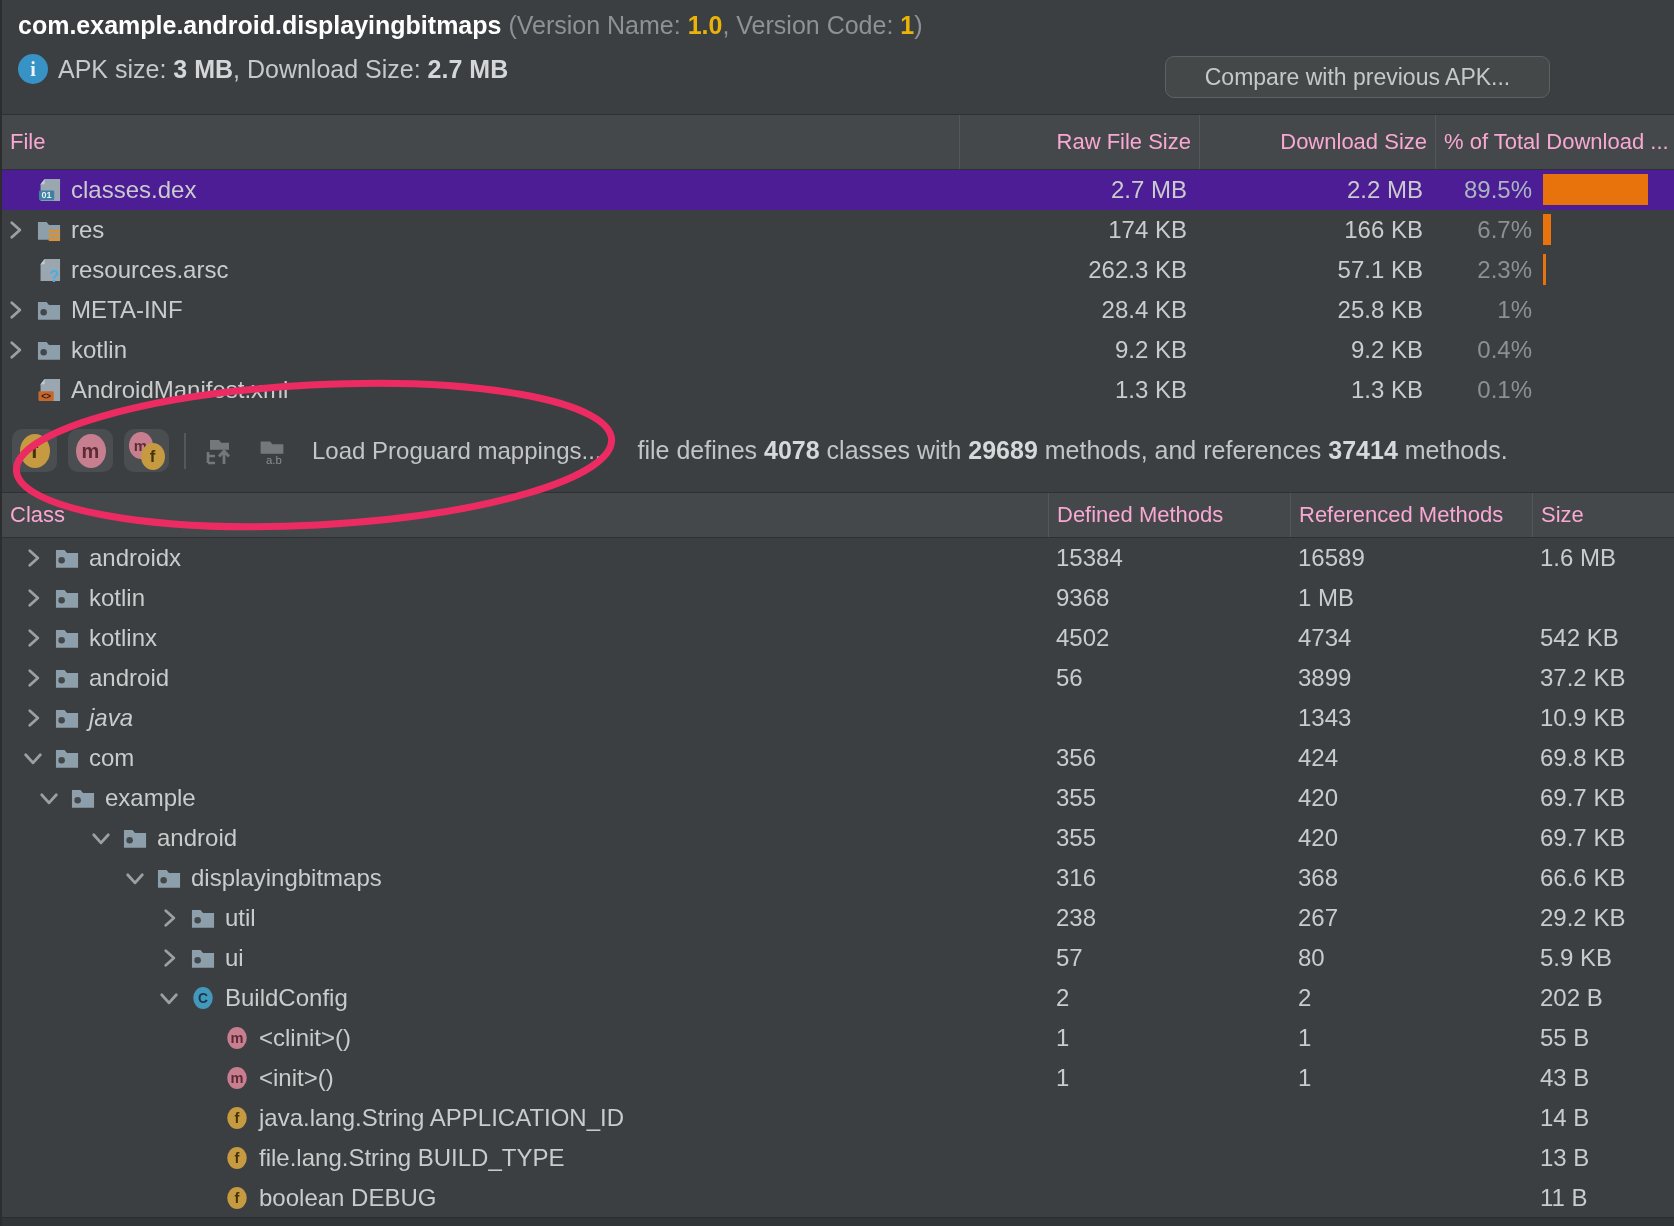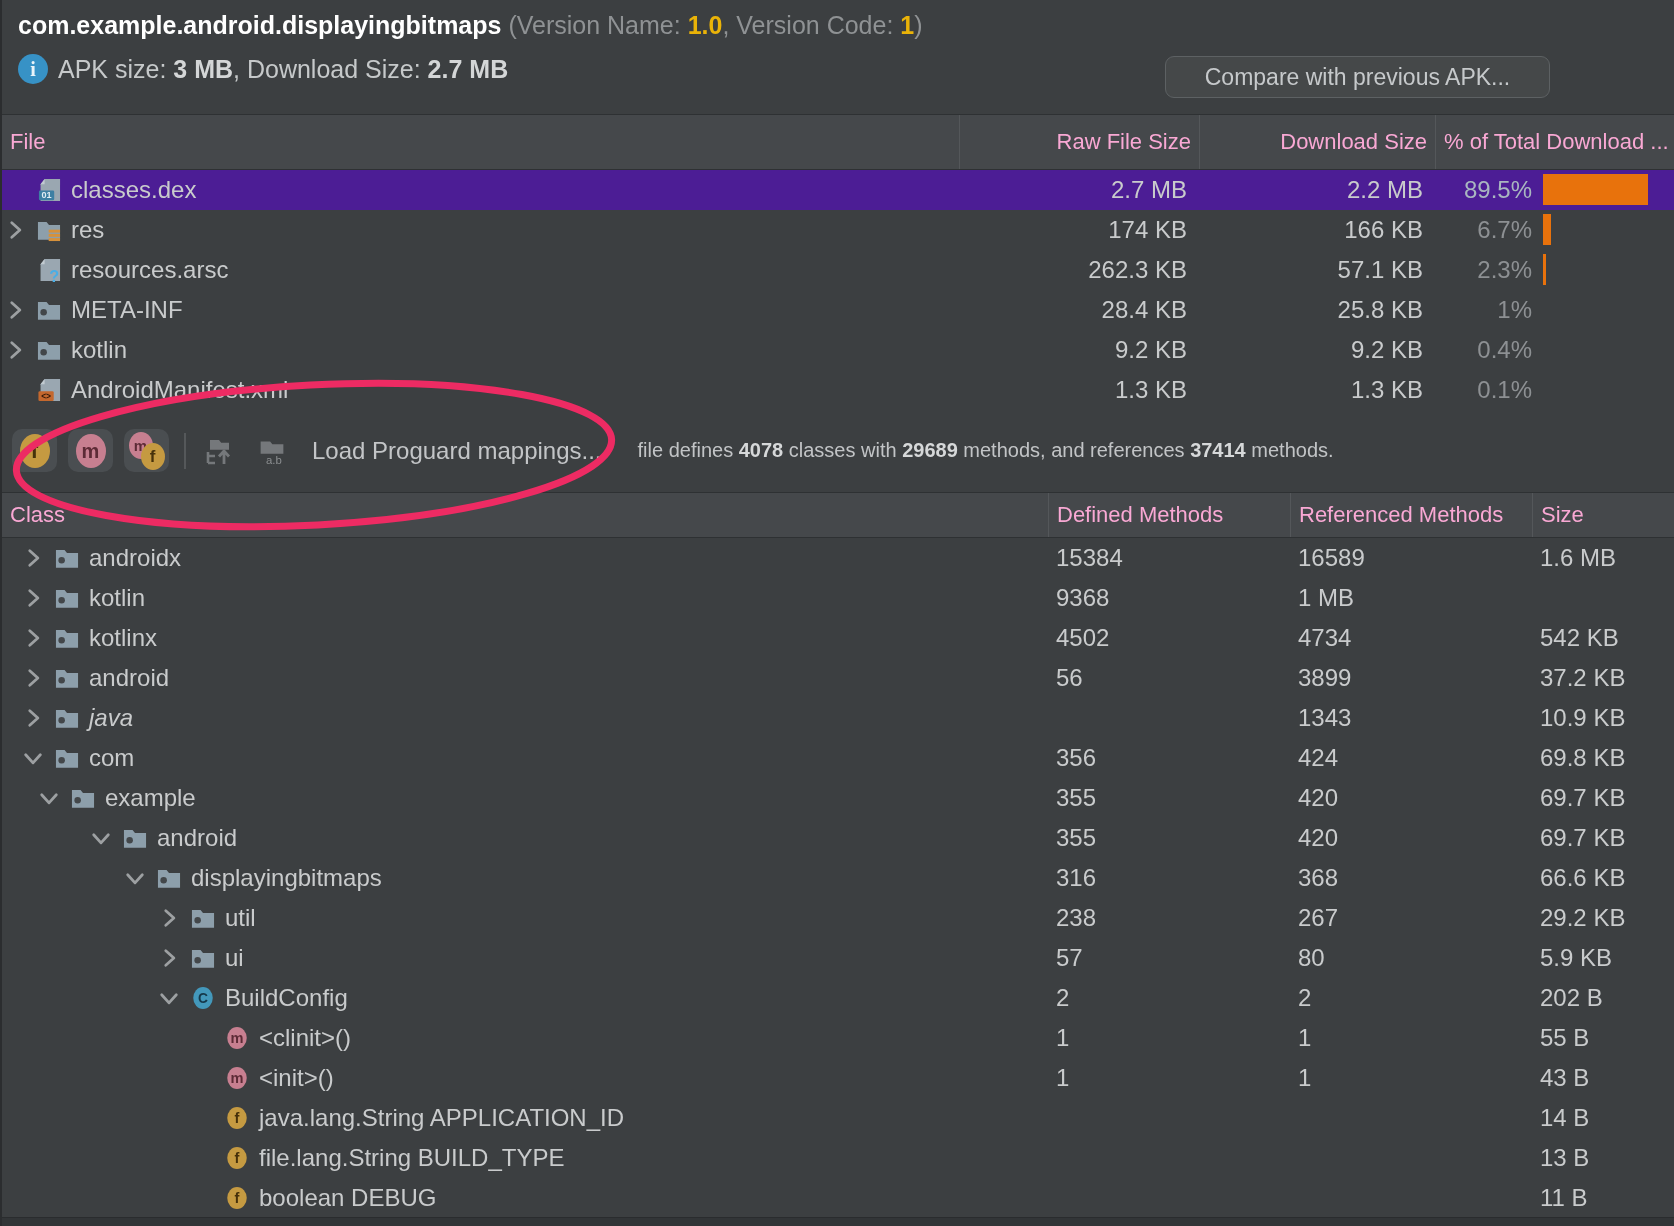--- a/index.html
+++ b/index.html
@@ -59,21 +59,21 @@
   .badge{border-radius:50%;display:flex;align-items:center;justify-content:center;font-weight:700;line-height:1;}
   .badge.f{width:30px;height:34px;background:#c59a41;color:#46320b;font-size:22px;}
   .badge.m{width:30px;height:34px;background:#c77f90;color:#5d2b36;font-size:20px;}
   .combo{position:relative;width:36px;height:38px;}
   .combo .badge{position:absolute;width:24px;height:27px;font-size:15px;}
   .combo .badge.m{top:0;left:0;}
   .combo .badge.f{bottom:0;right:0;z-index:2;font-size:17px;}
   .tb-sep{width:2px;height:36px;background:#55585a;margin:0 14px 0 4px;flex:0 0 auto;}
   .tb-ghost{width:36px;height:36px;margin-right:18px;display:flex;align-items:center;justify-content:center;flex:0 0 auto;}
   .load-label{font-size:24px;color:#c3c5c7;margin-left:4px;cursor:pointer;white-space:nowrap;}
-  .summary{font-size:20px;color:#c2c4c6;margin-left:36px;white-space:nowrap;}
+  .summary{font-size:25px;color:#c2c4c6;margin-left:36px;white-space:nowrap;}
   .summary b{font-weight:700;color:#d6d8d9;}
   
   .bottom-strip{height:8px;background:#323537;border-top:1px solid #2a2c2e;margin-top:auto;}
   .annotation-svg{position:absolute;left:0;top:368px;width:645px;height:175px;pointer-events:none;z-index:5;}
   .italic{font-style:italic;}
   .class-rows-wrap{flex:1 1 auto;overflow:hidden;}
   text{font-family:"Liberation Sans","DejaVu Sans",sans-serif;}
 </style>
 </head>
 <body>

